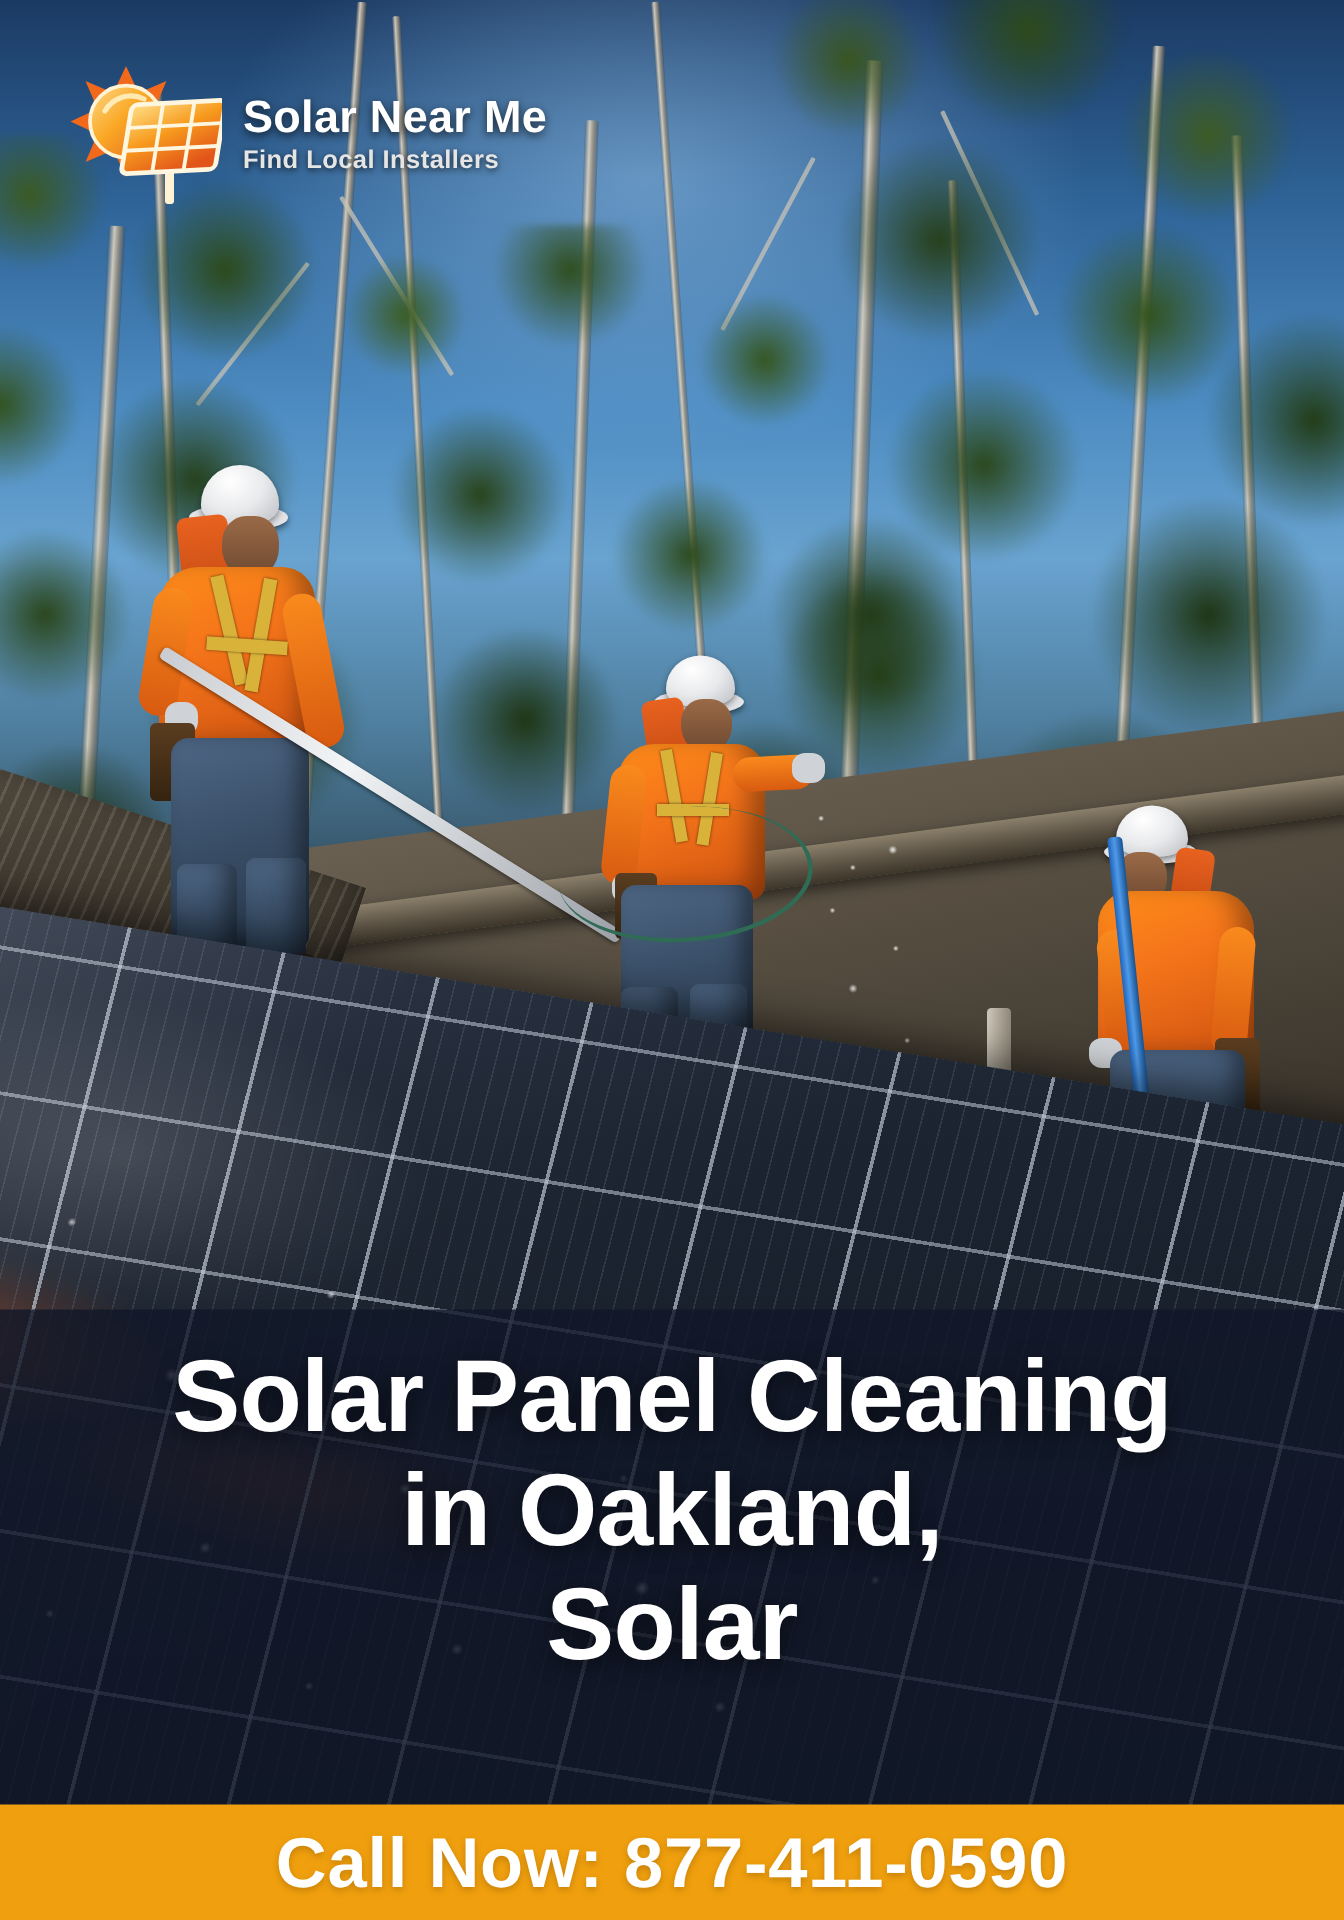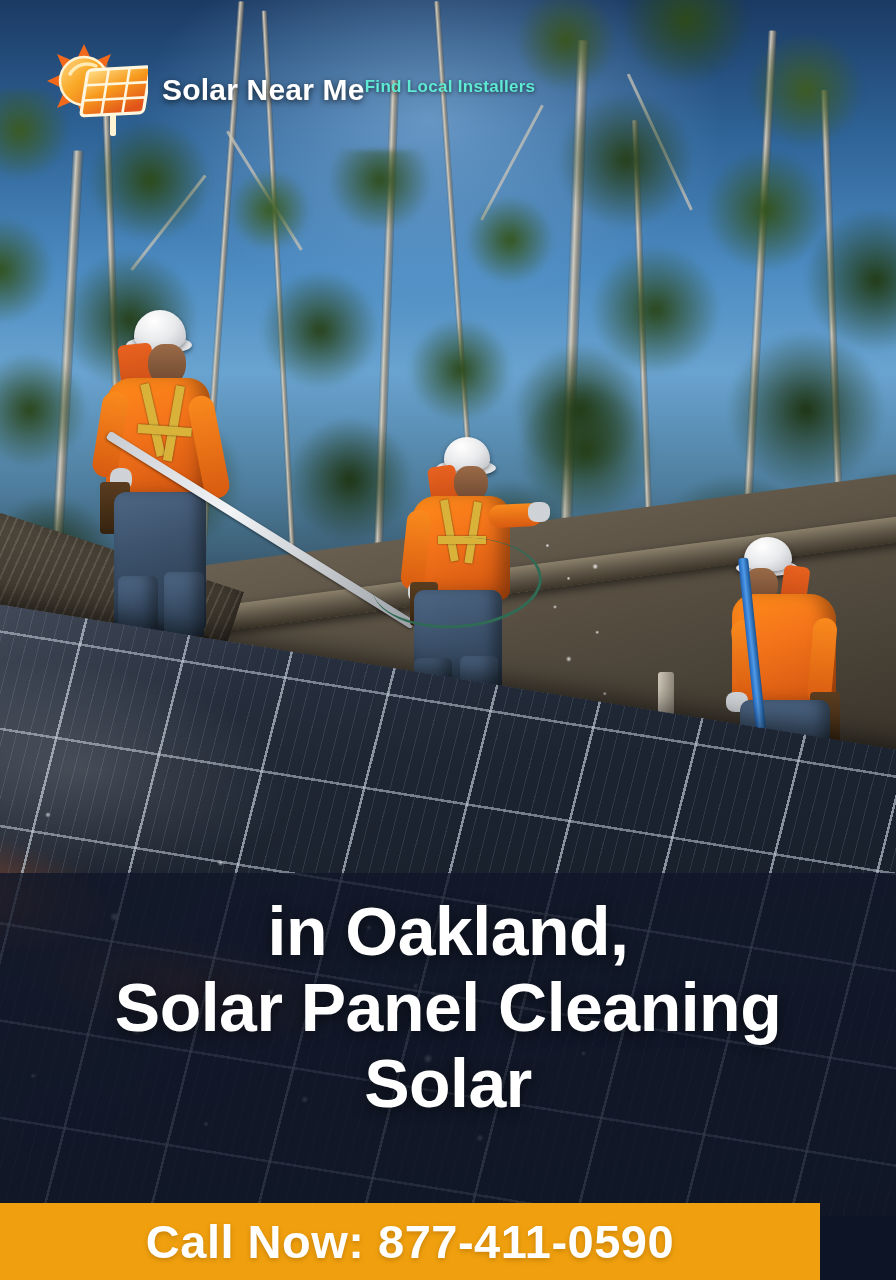--- a/index.html
+++ b/index.html
@@ -302,28 +302,28 @@
     border-radius:3px 3px 0 0;
   }
 
   
   .logo {
     position:absolute; left:44px; top:42px;
     display:flex; align-items:center; gap:14px;
     z-index:40;
   }
   .logo-mark { position:relative; width:104px; height:96px; flex:0 0 104px; }
-  .logo-text { display:flex; flex-direction:row; justify-content:center; }
+  .logo-text { display:flex; flex-direction:column; justify-content:center; }
   .logo-title {
     font-size:30px; font-weight:bold; color:#ffffff;
     letter-spacing:.2px; line-height:1.05;
     text-shadow:0 2px 6px rgba(0,0,0,.7);
   }
   .logo-sub {
-    font-size:17px; font-weight:bold; color:#5eead4;
+    font-size:17px; font-weight:bold; color:#e5e5e5;
     letter-spacing:.3px; line-height:1.25; margin-top:2px;
     text-shadow:0 1px 4px rgba(0,0,0,.7);
   }
 
   
   .overlay {
     position:absolute; left:0; top:873px; width:896px; height:343px;
     background:rgba(16,22,40,.80);
     z-index:25;
   }
@@ -336,21 +336,21 @@
     font-weight:bold;
     line-height:1.12;
     letter-spacing:-0.5px;
     padding:0 22px;
     text-shadow:0 3px 14px rgba(0,0,0,.55);
   }
   .headline .ln { display:block; }
 
   
   .callbar {
-    position:absolute; left:0; bottom:0; width:820px; height:77px;
+    position:absolute; left:0; bottom:0; width:896px; height:77px;
     background:#f0a00e;
     display:flex; align-items:center; justify-content:center;
     z-index:35;
   }
   .callbar-text {
     color:#ffffff;
     font-size:47px;
     font-weight:bold;
     letter-spacing:.5px;
     text-shadow:0 2px 5px rgba(120,70,0,.35);
@@ -515,22 +515,22 @@
     </div>
     <div class="logo-text">
       <div class="logo-title">Solar Near Me</div>
       <div class="logo-sub">Find Local Installers</div>
     </div>
   </div>
 
   <div class="overlay"></div>
 
   <h1 class="headline">
+    <span class="ln">Solar Panel Cleaning</span>
     <span class="ln">in Oakland,</span>
-    <span class="ln">Solar Panel Cleaning</span>
     <span class="ln">Solar</span>
   </h1>
 
   <div class="callbar">
     <span class="callbar-text">Call Now: 877-411-0590</span>
   </div>
 
 </div>
 
 </body></html>

